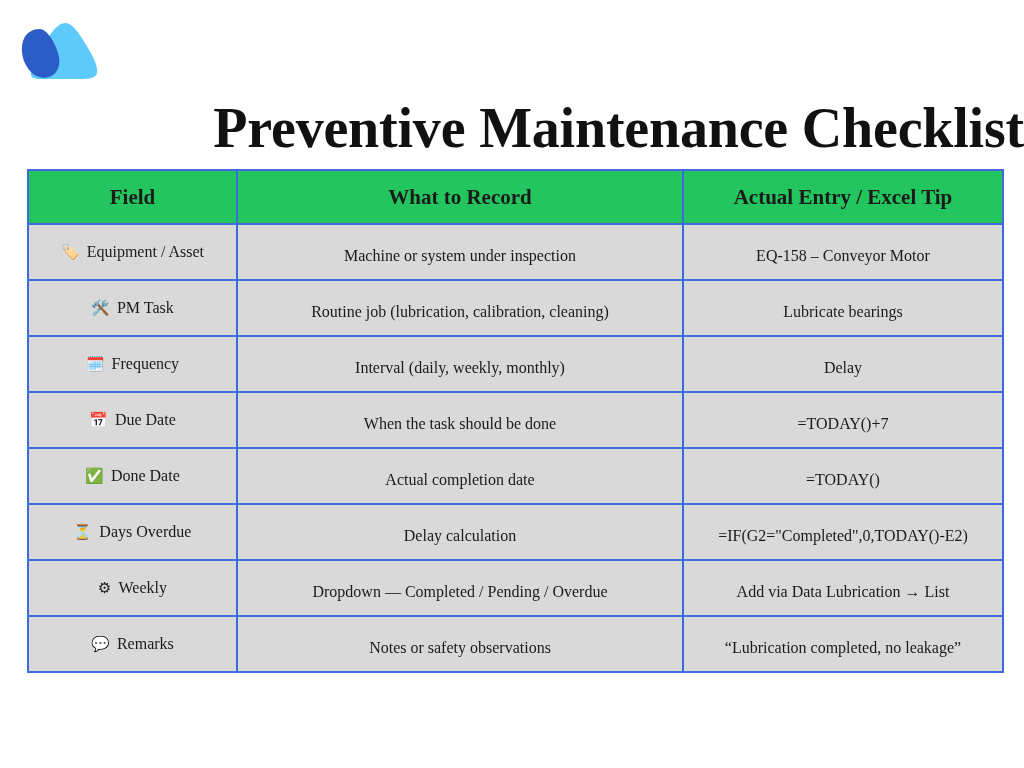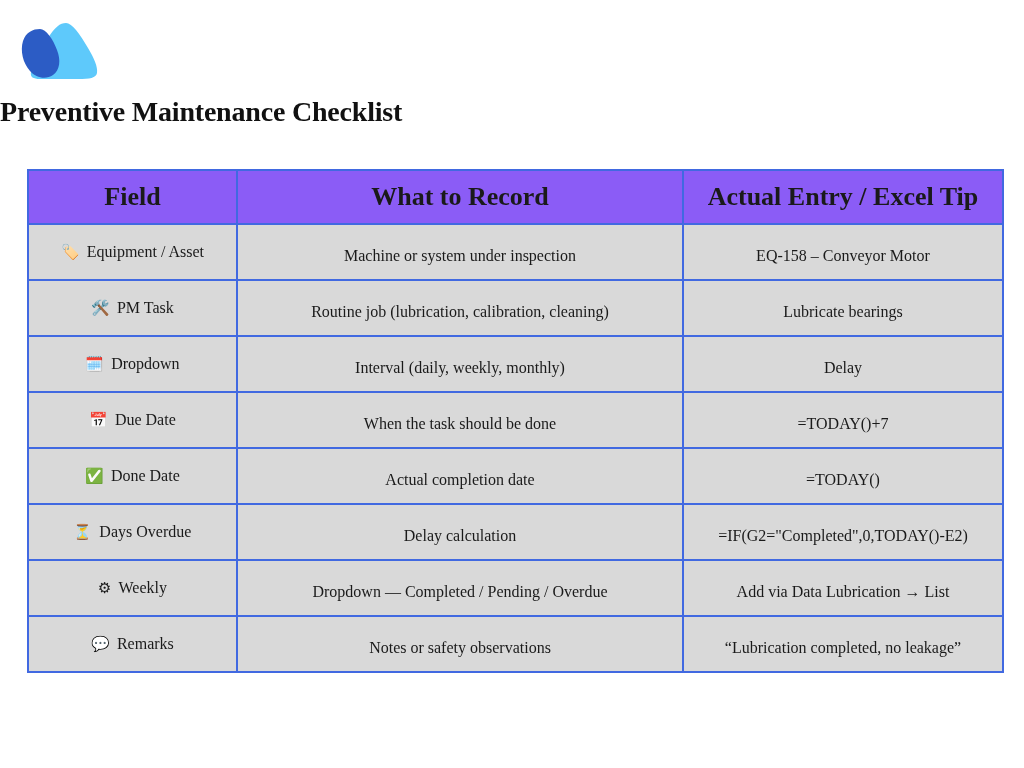--- a/index.html
+++ b/index.html
@@ -23,24 +23,24 @@
     width: 92px;
     height: 62px;
   }
 
   
   #page-title {
     position: absolute;
     left: 0;
     top: 96px;
     width: 1024px;
-    text-align: left;
+    text-align: right;
     font-family: "Liberation Serif", "DejaVu Serif", serif;
     font-weight: bold;
-    font-size: 28px;
+    font-size: 56px;
     letter-spacing: -0.2px;
     color: #111111;
     white-space: nowrap;
   }
 
   
   #checklist-table {
     position: absolute;
     left: 27px;
     top: 169px;
@@ -57,23 +57,23 @@
     text-align: center;
     color: #1a1a1a;
   }
 
   .col-field   { width: 209px; }
   .col-record  { width: 446px; }
   .col-example { width: 320px; }
 
   
   .head-row th {
-    background: #8b5cf6;
+    background: #22c55e;
     height: 52px;
-    font-size: 26px;
+    font-size: 21px;
     font-weight: bold;
     font-family: "Liberation Serif", "DejaVu Serif", serif;
   }
   .head-row th.italic {
   }
 
   
   .data-row td {
     background: #d9d9d9;
     height: 54px;
@@ -149,21 +149,21 @@
         <td>
           <span class="cell-text">Routine job (lubrication, calibration, cleaning)</span>
         </td>
         <td>
           <span class="cell-text">Lubricate bearings</span>
         </td>
       </tr>
       <tr class="data-row">
         <td class="field-cell"><span class="field-inner">
             <span class="field-icon">🗓️</span>
-            <span>Dropdown</span>
+            <span>Frequency</span>
           </span></td>
         <td>
           <span class="cell-text">Interval (daily, weekly, monthly)</span>
         </td>
         <td>
           <span class="cell-text">Delay</span>
         </td>
       </tr>
       <tr class="data-row">
         <td class="field-cell"><span class="field-inner">

